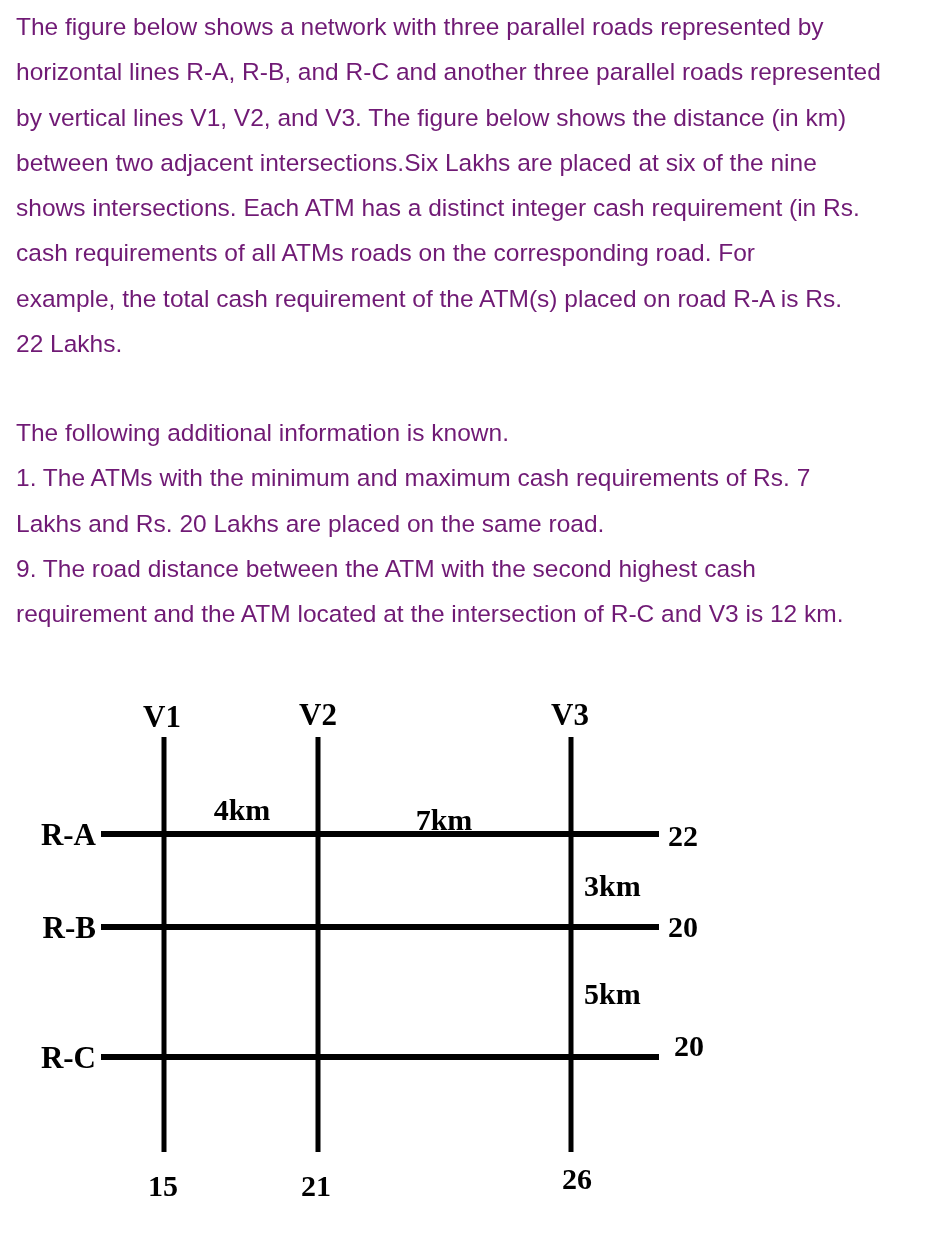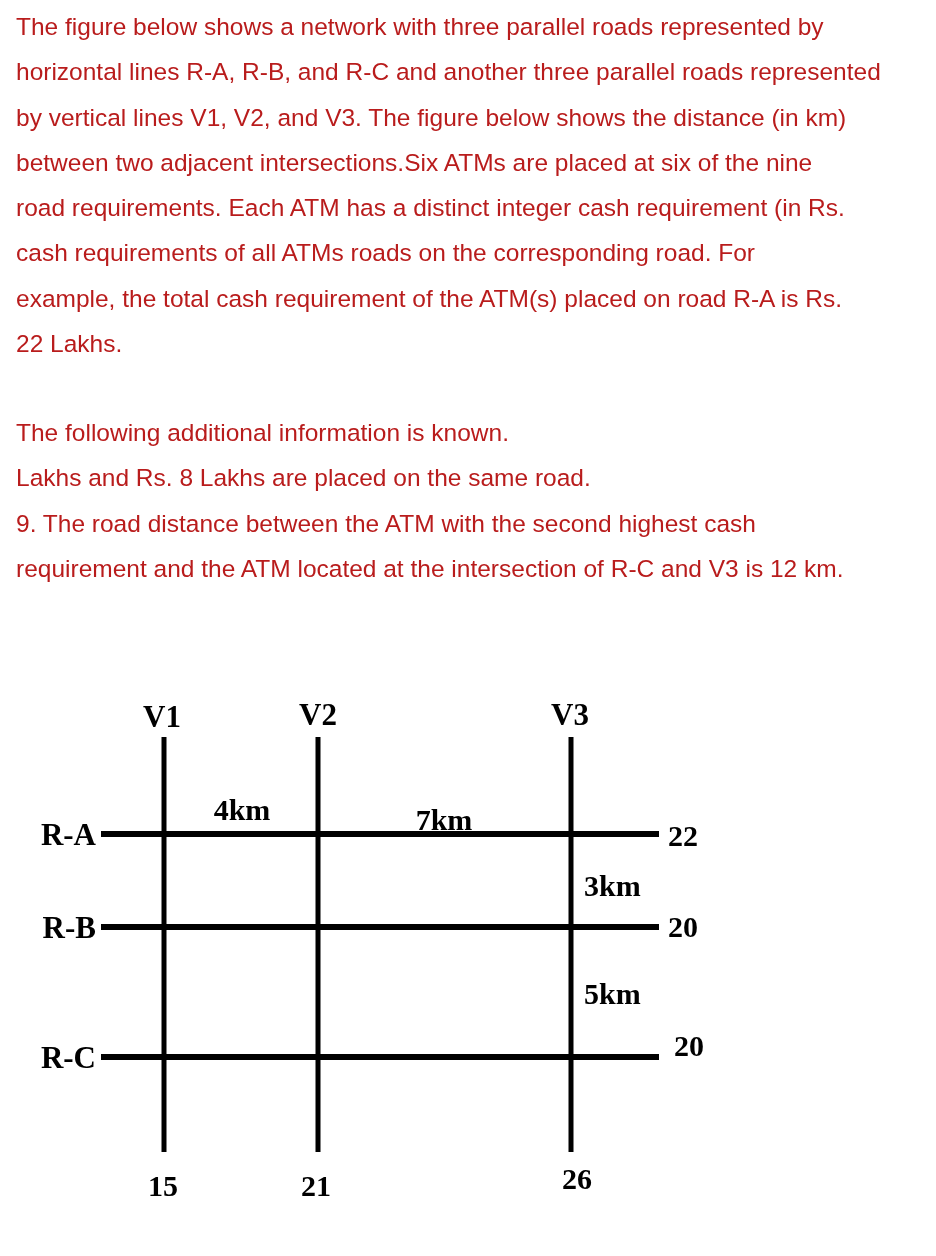--- a/index.html
+++ b/index.html
@@ -12,21 +12,21 @@
     width: 936px;
     height: 1256px;
     background: #ffffff;
     overflow: hidden;
     font-family: "Liberation Sans", "DejaVu Sans", sans-serif;
   }
   .text-block {
     position: absolute;
     left: 16px;
     width: 908px;
-    color: #b91c1c;
+    color: #701a75;
     font-size: 24.5px;
   }
   .text-block.intro { top: 4px; }
   .text-block.info  { top: 410px; }
   .tline {
     height: 45.3px;
     line-height: 45.3px;
     white-space: nowrap;
   }
   .figure-svg {
@@ -60,30 +60,31 @@
 </style>
 </head>
 <body>
 
 <div class="page">
 
   <div class="text-block intro">
     <div class="tline">The figure below shows a network with three parallel roads represented by</div>
     <div class="tline">horizontal lines R-A, R-B, and R-C and another three parallel roads represented</div>
     <div class="tline">by vertical lines V1, V2, and V3. The figure below shows the distance (in km)</div>
-    <div class="tline">between two adjacent intersections.Six ATMs are placed at six of the nine</div>
-    <div class="tline">road requirements. Each ATM has a distinct integer cash requirement (in Rs.</div>
+    <div class="tline">between two adjacent intersections.Six Lakhs are placed at six of the nine</div>
+    <div class="tline">shows intersections. Each ATM has a distinct integer cash requirement (in Rs.</div>
     <div class="tline">cash requirements of all ATMs roads on the corresponding road. For</div>
     <div class="tline">example, the total cash requirement of the ATM(s) placed on road R-A is Rs.</div>
     <div class="tline">22 Lakhs.</div>
   </div>
 
   <div class="text-block info">
     <div class="tline">The following additional information is known.</div>
-    <div class="tline">Lakhs and Rs. 8 Lakhs are placed on the same road.</div>
+    <div class="tline">1. The ATMs with the minimum and maximum cash requirements of Rs. 7</div>
+    <div class="tline">Lakhs and Rs. 20 Lakhs are placed on the same road.</div>
     <div class="tline">9. The road distance between the ATM with the second highest cash</div>
     <div class="tline">requirement and the ATM located at the intersection of R-C and V3 is 12 km.</div>
   </div>
 
   <svg class="figure-svg" viewBox="0 0 936 1256" xmlns="http://www.w3.org/2000/svg">
 
     <line class="road-line vline" x1="164" y1="737" x2="164" y2="1152"></line>
     <line class="road-line vline" x1="318" y1="737" x2="318" y2="1152"></line>
     <line class="road-line vline" x1="571" y1="737" x2="571" y2="1152"></line>
 

